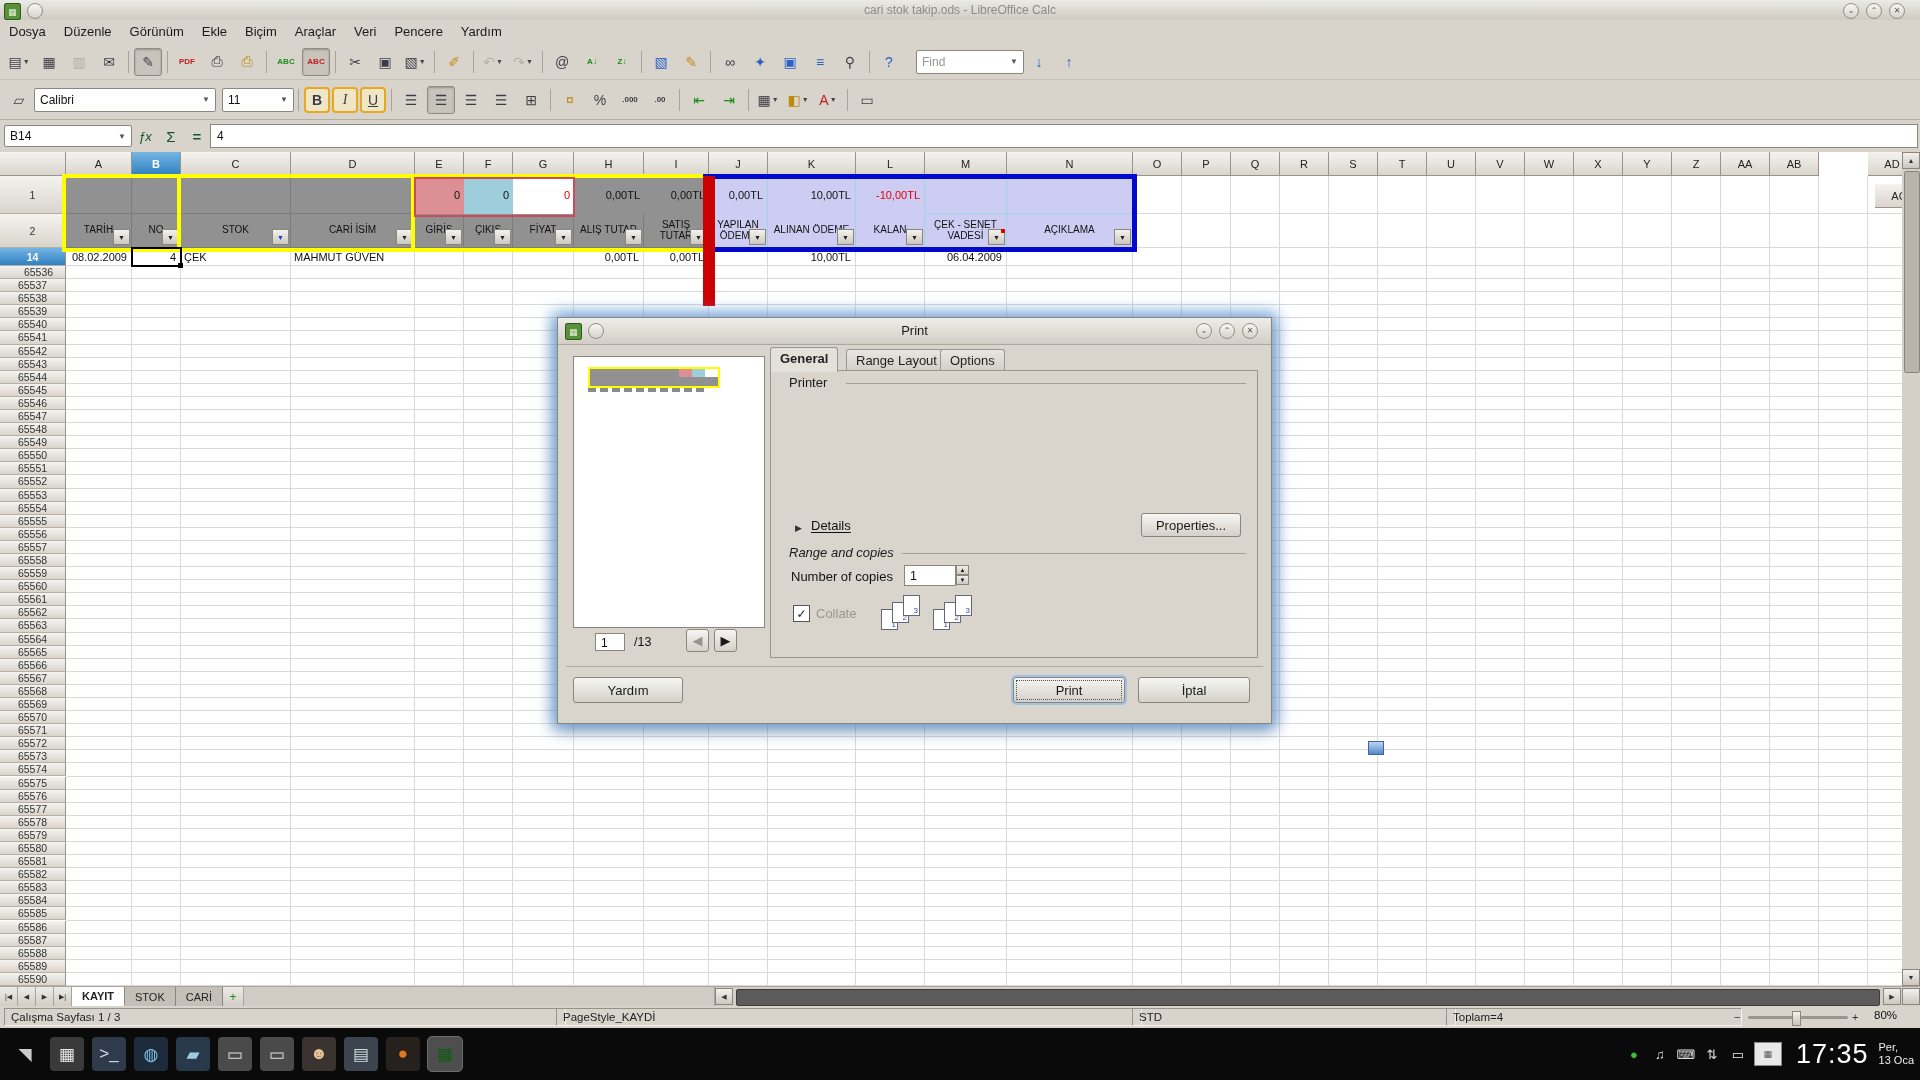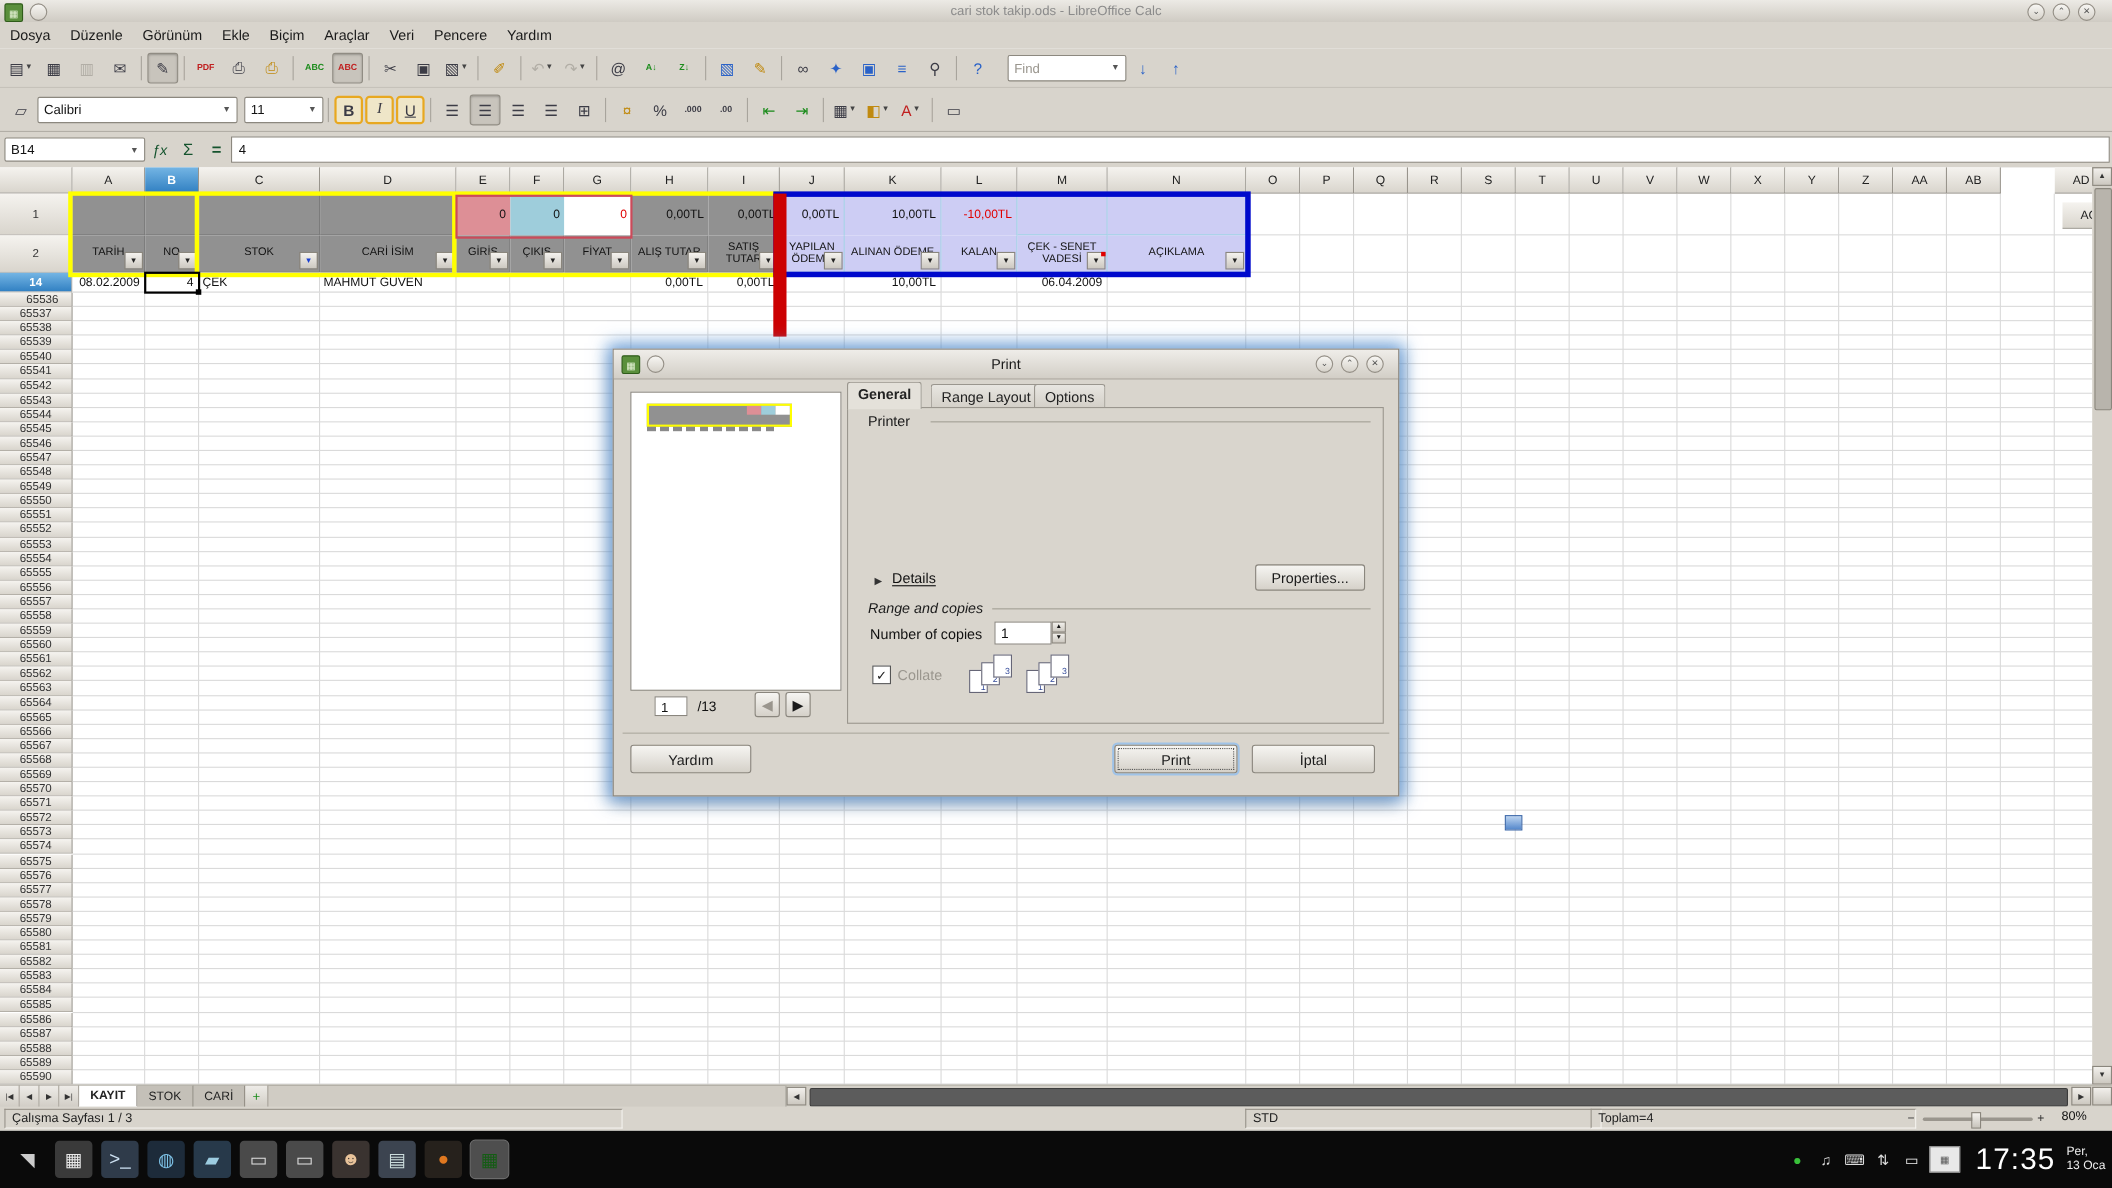--- a/index.html
+++ b/index.html
@@ -618,20 +618,21 @@
       <div style="position: relative; flex: 1 1 0%; background: rgb(212, 208, 200); border-left: 1px solid rgb(168, 164, 156);">
         <div class="sb-btn" style="left: 0px; top: 1px; width: 18px; height: 17px;">◀</div>
         <div class="sb-thumb" style="left: 21px; top: 2px; right: 40px; height: 15px;"></div>
         <div class="sb-btn" style="right: 19px; top: 1px; width: 18px; height: 17px;">▶</div>
         <div class="sb-btn" style="right: 0px; top: 1px; width: 18px; height: 17px;"></div>
       </div>
     </div>
 
   <div class="abs" id="statusbar">
     <div class="stseg" style="left:4px;width:548px;">Çalışma Sayfası 1 / 3</div>
+    <div class="stseg" style="left:556px;width:572px;">PageStyle_KAYDİ</div>
     <div class="stseg" style="left:1132px;width:310px;">STD</div>
     <div class="stseg" style="left:1446px;width:282px;">Toplam=4</div>
     <div class="abs" style="left:1734px;top:7px;width:10px;height:10px;font-size:11px;line-height:8px;color:#333;">−</div>
     <div class="abs" style="left:1748px;top:10px;width:100px;height:3px;background:#9a968e;border-radius:2px;"></div>
     <div class="abs" style="left:1792px;top:5px;width:7px;height:13px;background:linear-gradient(#f4f2ee,#c8c4bc);border:1px solid #8a867d;"></div>
     <div class="abs" style="left:1852px;top:7px;width:10px;height:10px;font-size:11px;line-height:8px;color:#333;">+</div>
     <div class="abs" style="left:1874px;top:3px;font-size:11.5px;">80%</div>
   </div>
 
   <div class="abs" style="left:1368px;top:741px;width:14px;height:12px;background:linear-gradient(#bcd4f0,#5588cc);border:1px solid #3a66a8;"></div>

